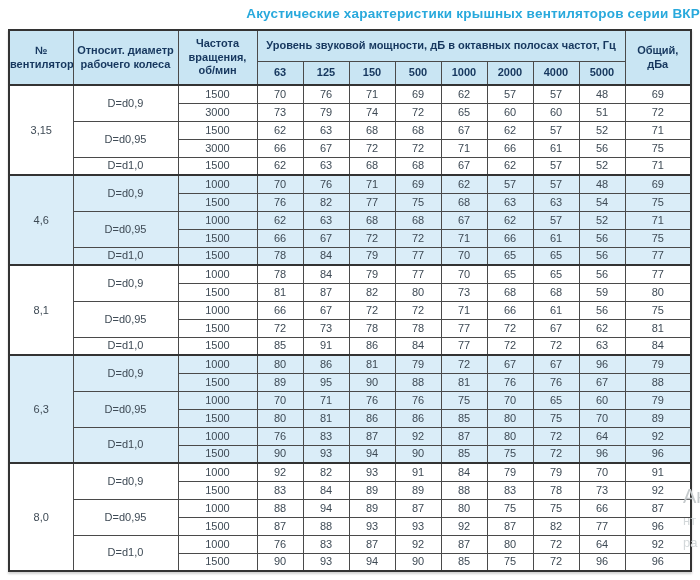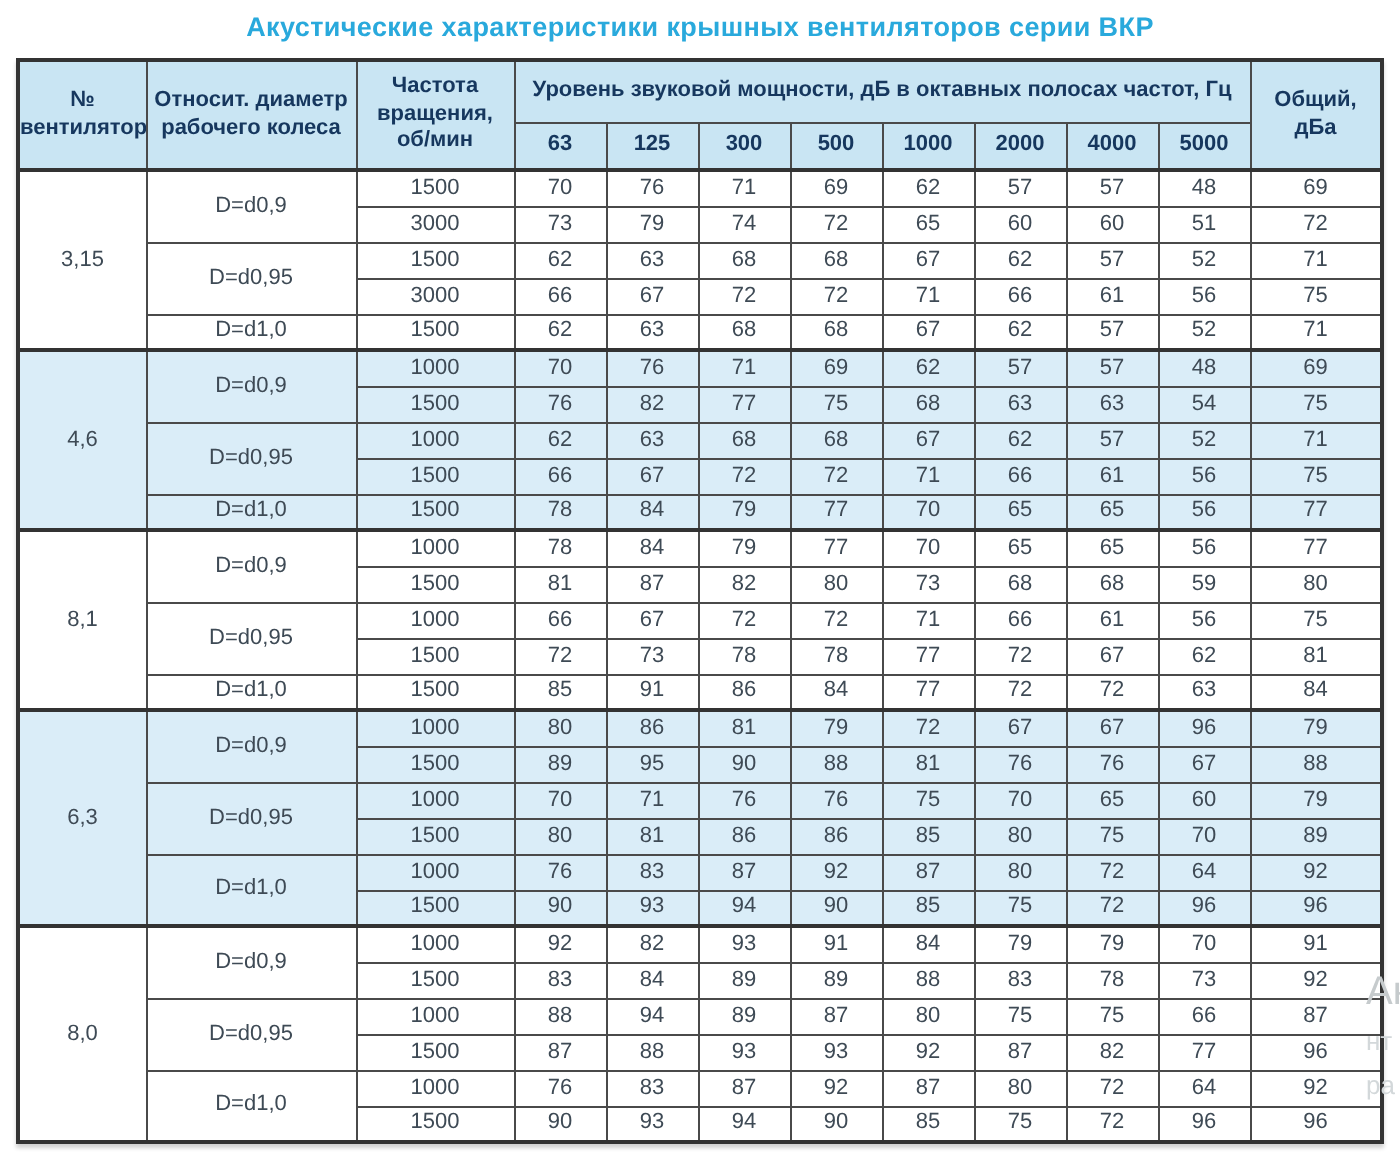--- a/index.html
+++ b/index.html
@@ -4,21 +4,21 @@
 <style>
   * { margin: 0; padding: 0; box-sizing: border-box; }
   html, body { width: 700px; height: 580px; }
   body {
     background: #ffffff;
     font-family: "Liberation Sans", sans-serif;
     position: relative;
     overflow: hidden;
   }
   .title {
-    text-align: center;
+    text-align: right;
     color: #29a9dc;
     font-weight: bold;
     font-size: 13.5px;
     padding-top: 6px;
     letter-spacing: 0.2px;
   }
   table {
     border-collapse: collapse;
     table-layout: fixed;
     width: 684px;
@@ -102,21 +102,21 @@
       <th rowspan="2">Частота
 вращения,
 об/мин</th>
       <th colspan="8">Уровень звуковой мощности, дБ в октавных полосах частот, Гц</th>
       <th rowspan="2">Общий,
 дБа</th>
     </tr>
     <tr class="hrow2">
       <th>63</th>
       <th>125</th>
-      <th>300</th>
+      <th>150</th>
       <th>500</th>
       <th>1000</th>
       <th>2000</th>
       <th>4000</th>
       <th>5000</th>
     </tr>
   </thead>
   <tbody>
       <tr class="group-start">
         <td rowspan="5">3,15</td>

